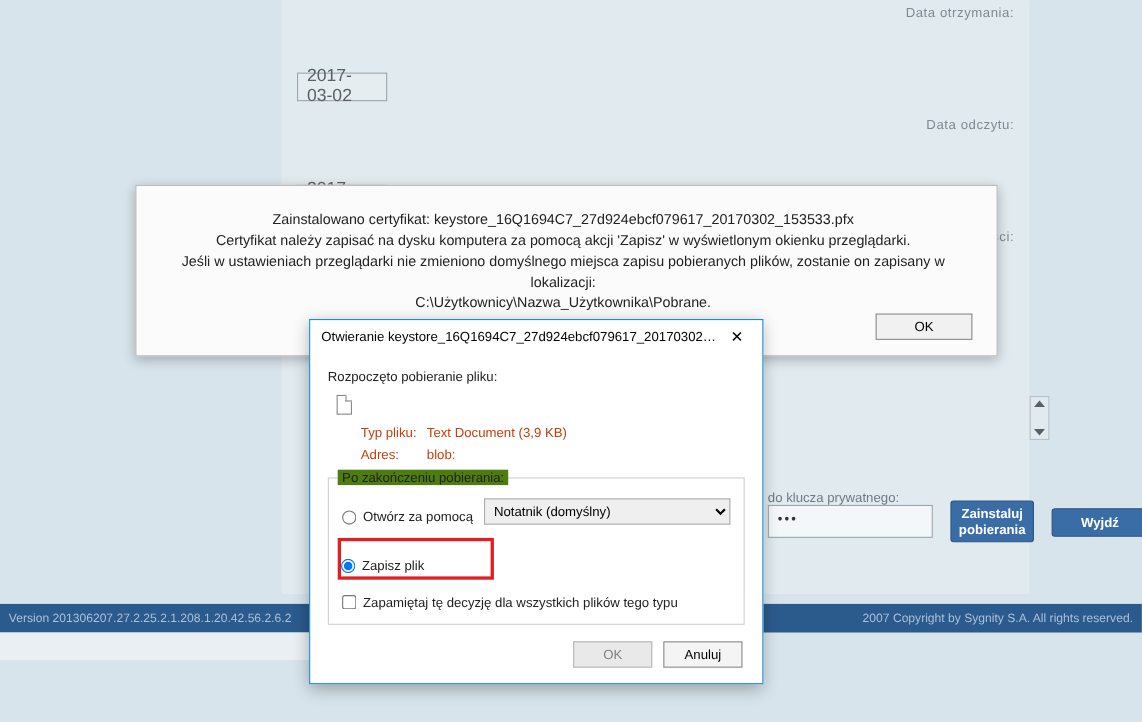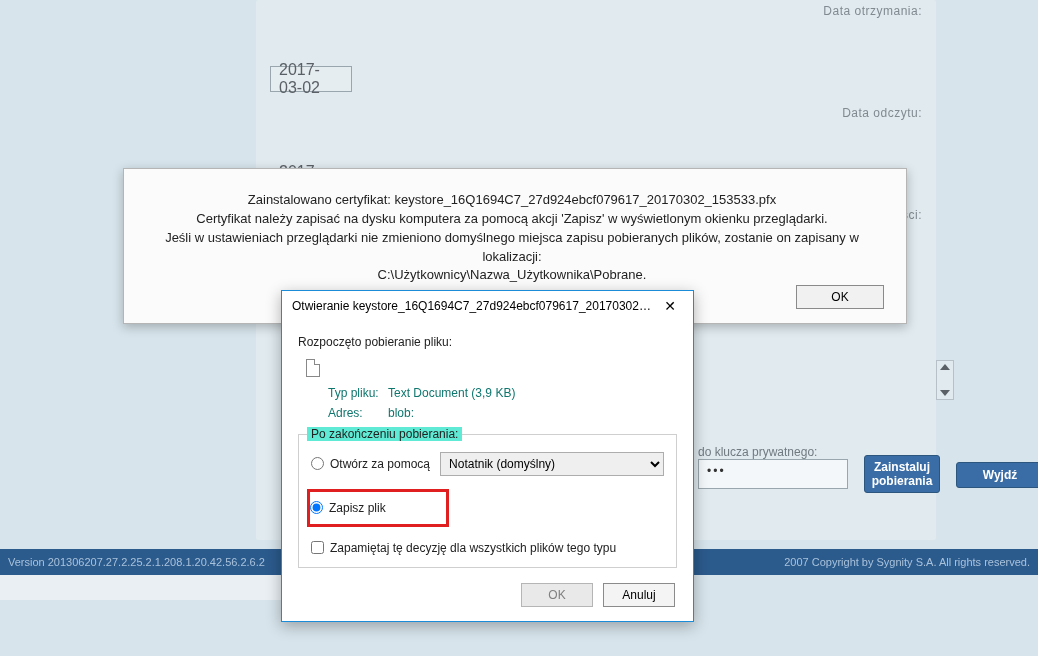--- a/index.html
+++ b/index.html
@@ -35,25 +35,25 @@
   .dl-dialog{position:absolute;left:281px;top:290px;width:413px;height:332px;background:#fff;border:1px solid #1a8cd8;box-shadow:0 4px 14px rgba(0,0,0,0.3);}
   .dl-title{height:30px;display:flex;align-items:center;padding:0 6px 0 10px;font-size:12px;color:#000;border-bottom:0;}
   .dl-title .tt{flex:1;white-space:nowrap;overflow:hidden;text-overflow:ellipsis;}
   .dl-close{width:34px;height:22px;display:flex;align-items:center;justify-content:center;font-size:14px;cursor:pointer;}
   .dl-body{padding:8px 16px 12px 16px;font-size:12px;color:#222;}
   .dl-body .h{margin:6px 0 10px 0;}
   .dl-file{display:flex;align-items:center;margin:0 0 6px 8px;}
   .file-ico{width:14px;height:18px;border:1px solid #888;position:relative;margin-right:8px;}
   .file-ico:before{content:"";position:absolute;right:-1px;top:-1px;width:5px;height:5px;background:#fff;border-left:1px solid #888;border-bottom:1px solid #888;}
   .dl-file .fn{font-weight:bold;font-size:12px;}
-  .dl-kv{margin-left:30px;font-size:12px;color:#0f766e;line-height:1.7;}
+  .dl-kv{margin-left:30px;font-size:12px;color:#c2410c;line-height:1.7;}
   .dl-kv .k{display:inline-block;width:60px;}
   .dl-group{border:1px solid #cfcfcf;margin:10px 0 0 0;padding:12px 12px 12px 12px;position:relative;}
-  .dl-group .legend{position:absolute;top:-8px;left:8px;background:#5eead4;padding:0 4px;font-size:12px;}
-  .radio-row{display:flex;align-items:center;margin:4px 0;height:26px;}
+  .dl-group .legend{position:absolute;top:-8px;left:8px;background:#4d7c0f;padding:0 4px;font-size:12px;}
+  .radio-row{display:flex;align-items:flex-end;margin:4px 0;height:26px;}
   .radio-row input[type=radio]{margin:0 6px 0 0;}
   .radio-row .rlabel{font-size:12px;}
   .radio-row select{flex:1;height:24px;margin-left:10px;border:1px solid #adadad;background:#efefef;font-size:12px;padding:2px 4px;}
   .highlight-box{border:3px solid #e02020;padding:3px 60px 3px 0;margin:8px 0 4px -4px;display:inline-flex;}
   .chk-row{display:flex;align-items:center;margin-top:10px;font-size:12px;}
   .chk-row input{margin:0 6px 0 0;}
   .dl-btns{position:absolute;right:18px;bottom:14px;display:flex;gap:10px;}
   .win-btn{width:72px;height:24px;border:1px solid #8b8b8b;font-size:12px;background:#f4f4f4;cursor:pointer;}
   .win-btn.disabled{background:#e9e9e9;color:#808080;border-color:#b5b5b5;}
   

